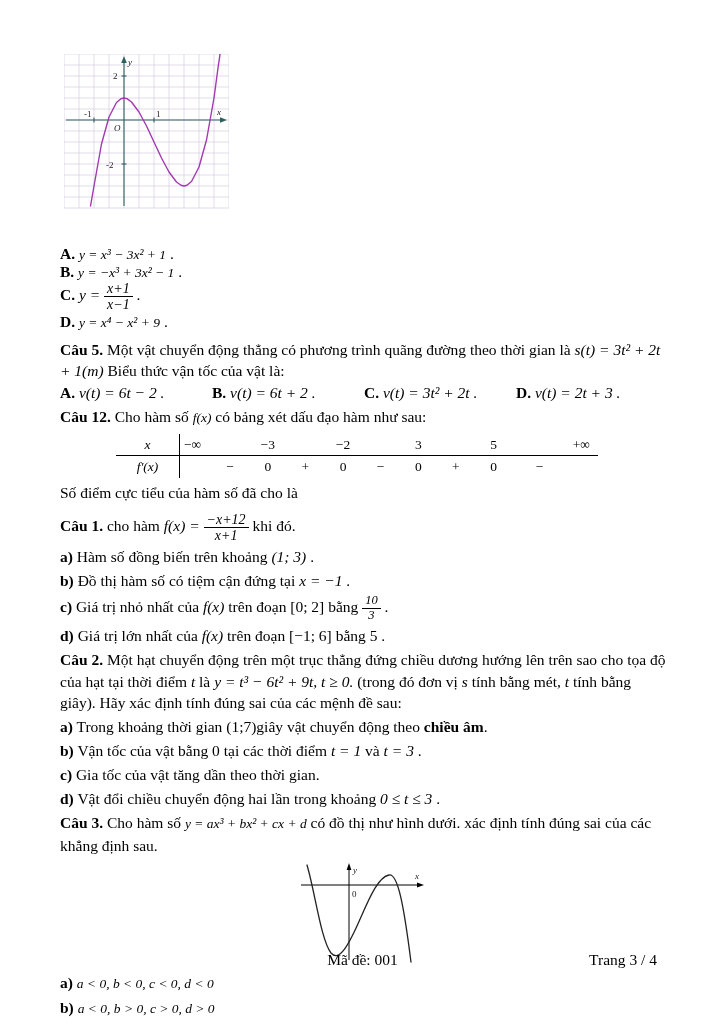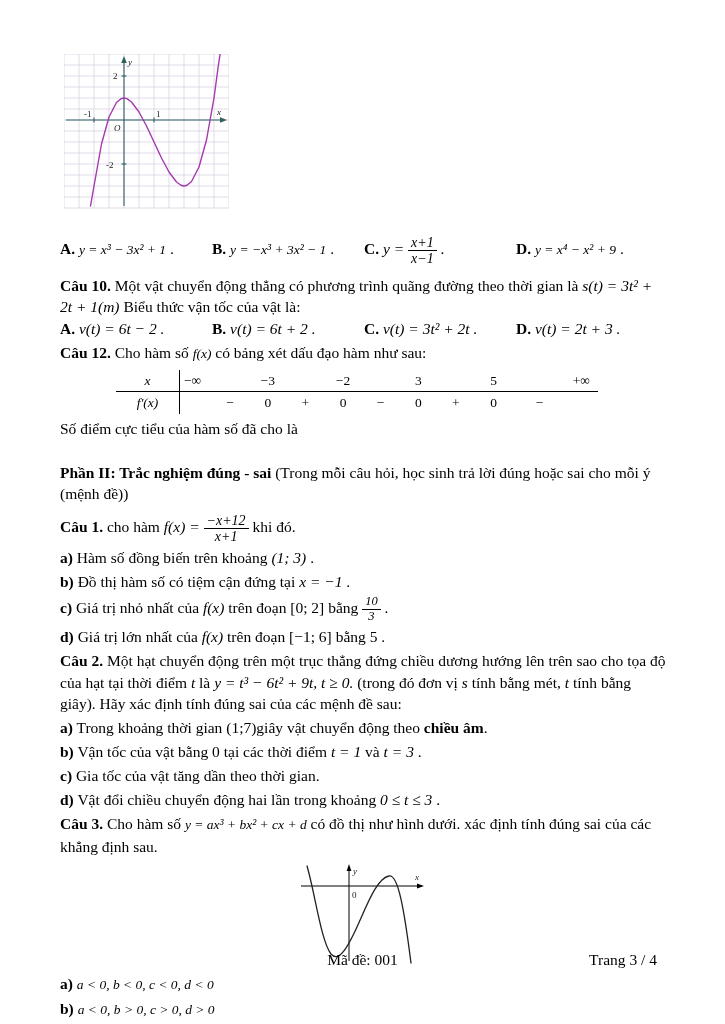--- a/index.html
+++ b/index.html
@@ -18,21 +18,21 @@
   .axis-fill { fill:#2e6060; }
   .curve1 { stroke:#a33aae; stroke-width:1.4; fill:none; stroke-linejoin:round; stroke-linecap:round; }
   .curve2 { stroke:#222; stroke-width:1.3; fill:none; stroke-linecap:round; }
   .axis2 { stroke:#000; stroke-width:1; }
   .axis2-fill { fill:#000; }
   .glabel { font-size:9px; fill:#222; font-family:"Liberation Serif",serif; }
   .glabel-i { font-style:italic; }
 
   .optrow { display:flex; align-items:baseline; margin-top:2px; }
   .optrow .opt { width:25%; white-space:nowrap; }
-  .q10opts { margin-top:26px; }
+  .q10opts { margin-top:36px;flex-direction:column; }
 
   .frac { display:inline-flex; flex-direction:column; vertical-align:middle; line-height:1.1; font-style:italic; text-align:center; }
   .frac .num { border-bottom:1px solid #000; padding:0 3px; }
   .frac-md { font-size:14px; }
   .frac-sm { font-size:12.5px; }
 
   .mt4 { margin-top:4px; } .mt8 { margin-top:8px; } .mt22 { margin-top:22px; }
 
   .sign-table { width:482px; margin:6px 0 4px 56px; font-size:14.5px; }
   .st-row { display:flex; height:22px; line-height:22px; }
@@ -94,21 +94,21 @@
       <span>.</span>
     </span>
     <span class="opt">
       <b>D.</b>
       <span class="fsm">y = x⁴ − x² + 9</span>
       <span>.</span>
     </span>
   </div>
 
   <p class="mt8">
-    <b>Câu 10.</b>
+    <b>Câu 5.</b>
     <span>Một vật chuyển động thẳng có phương trình quãng đường theo thời gian là</span>
     <span class="math">s(t) = 3t² + 2t + 1(m)</span>
     <span>Biểu thức vận tốc của vật là:</span>
   </p>
   <div class="optrow">
     <span class="opt">
       <b>A.</b>
       <span class="math">v(t) = 6t − 2 .</span>
     </span>
     <span class="opt">
@@ -155,24 +155,20 @@
         <span class="stv" style="left:57%">0</span>
         <span class="stv" style="left:66%">+</span>
         <span class="stv" style="left:75%">0</span>
         <span class="stv" style="left:86%">−</span>
       </div>
     </div>
   </div>
 
   <p>Số điểm cực tiểu của hàm số đã cho là</p>
 
-  <p class="mt22">
-    <b>Phần II: Trắc nghiệm đúng - sai</b>
-    <span>(Trong mỗi câu hỏi, học sinh trả lời đúng hoặc sai cho mỗi ý (mệnh đề))</span>
-  </p>
 
   <p class="mt8">
     <b>Câu 1.</b>
     <span>cho hàm</span>
     <span class="math">f(x) =</span>
     <span class="frac frac-md">
         <span class="num">−x+12</span>
         <span class="den">x+1</span>
       </span>
     <span>khi đó.</span>

